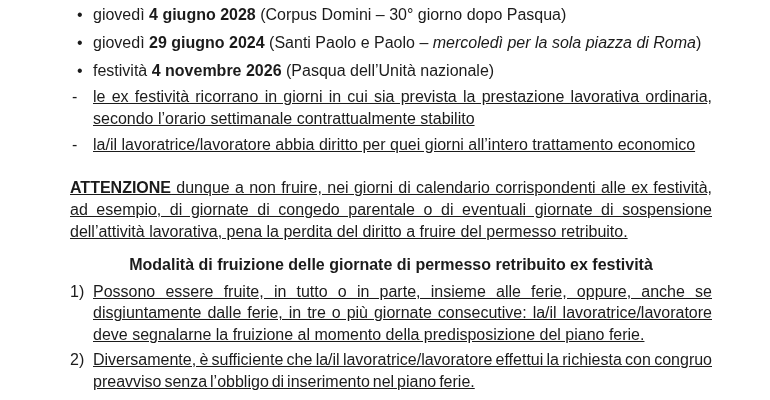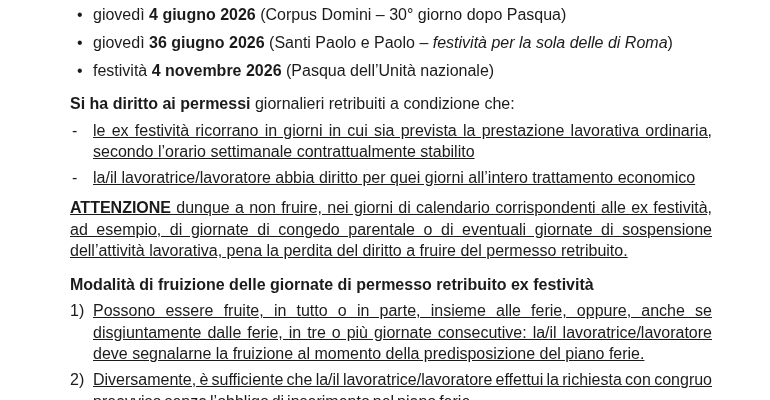--- a/index.html
+++ b/index.html
@@ -36,50 +36,49 @@
   .j { text-align: justify; text-decoration: underline; }
   .b { font-weight: 700; }
   .i { font-style: italic; }
   .heading { font-weight: 700; }
   .tight { word-spacing: -1.5px; }
 
   .mt-item    { margin-top: 6.2px; }
   .mt-sect    { margin-top: 12px; }
   .mt-dash1   { margin-top: 5px; }
   .mt-dash2   { margin-top: 4.4px; }
-  .mt-att     { margin-top: 8px; }
-  .mt-head    { margin-top: 12px; }
+  .mt-att     { margin-top: 22px; }
+  .mt-head    { margin-top: 12px; text-align: center; }
   .mt-num1    { margin-top: 5px; }
   .mt-num2    { margin-top: 4px; }
 </style>
 </head>
 <body>
 
 <div class="page">
 
   <div class="block">
 
     <div class="li">
       <span class="marker bullet">•</span>
-      <div class="content"><span>giovedì </span><span class="b">4 giugno 2026</span><span> (Corpus Domini – 30° giorno dopo Pasqua)</span></div>
+      <div class="content"><span>giovedì </span><span class="b">4 giugno 2028</span><span> (Corpus Domini – 30° giorno dopo Pasqua)</span></div>
     </div>
 
     <div class="li mt-item">
       <span class="marker bullet">•</span>
-      <div class="content"><span>giovedì </span><span class="b">36 giugno 2026</span><span> (Santi Paolo e Paolo – </span><span class="i">festività per la sola delle di Roma</span><span>)</span></div>
+      <div class="content"><span>giovedì </span><span class="b">29 giugno 2024</span><span> (Santi Paolo e Paolo – </span><span class="i">mercoledì per la sola piazza di Roma</span><span>)</span></div>
     </div>
 
     <div class="li mt-item">
       <span class="marker bullet">•</span>
       <div class="content"><span>festività </span><span class="b">4 novembre 2026</span><span> (Pasqua dell’Unità nazionale)</span></div>
     </div>
 
   </div>
 
-  <div class="block mt-sect"><span class="b">Si ha diritto ai permessi</span><span> giornalieri retribuiti a condizione che:</span></div>
 
   <div class="block">
 
     <div class="li mt-dash1">
       <span class="marker dash">-</span>
       <div class="content j">le ex festività ricorrano in giorni in cui sia prevista la prestazione lavorativa ordinaria, secondo l’orario settimanale contrattualmente stabilito</div>
     </div>
 
     <div class="li mt-dash2">
       <span class="marker dash">-</span>

